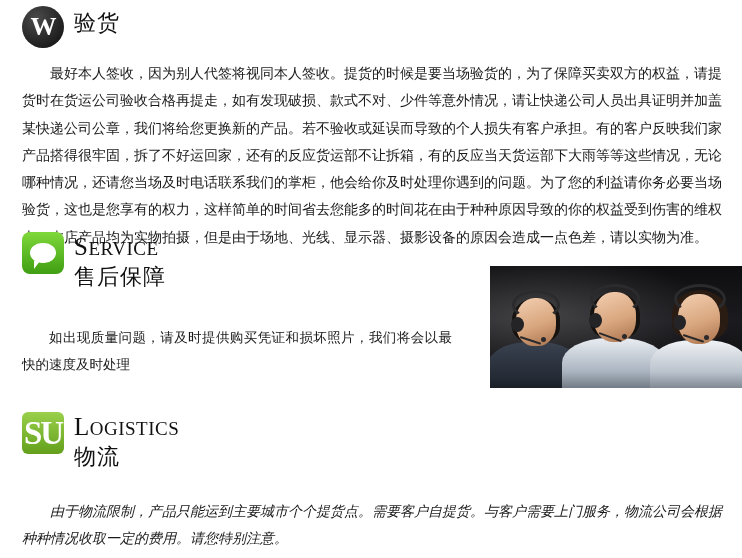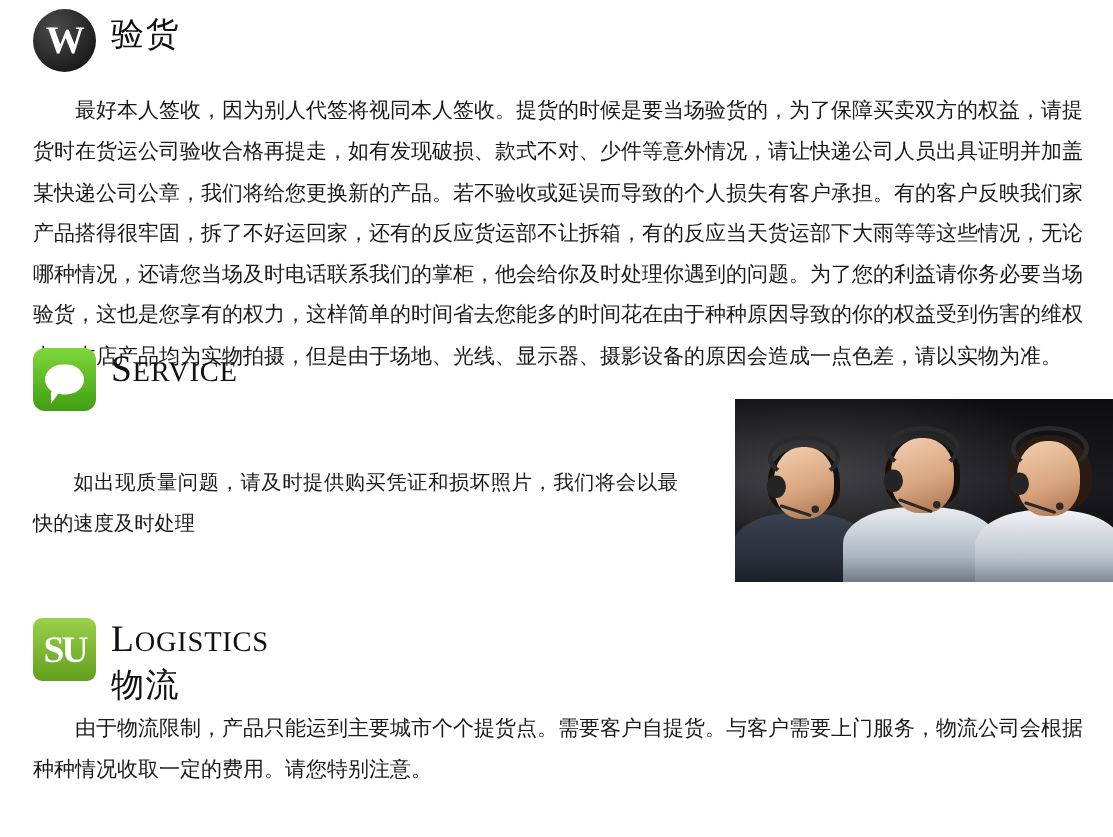--- a/index.html
+++ b/index.html
@@ -75,21 +75,21 @@
     border-style: solid;
     border-color: #ffffff transparent transparent transparent;
   }
   .badge.su {
     background: linear-gradient(#9ad04b, #63a01c);
     border-radius: 6px;
     color: #fff;
   }
   .badge.su .glyph {
     font-family: "Liberation Serif", serif;
-    font-size: 25px;
+    font-size: 33px;
     font-weight: bold;
     letter-spacing: -2px;
   }
 
   .titles { padding-top: 1px; }
   .title-en {
     font-family: "Liberation Serif", serif;
     font-size: 19px;
     letter-spacing: 0.5px;
     color: #111;
@@ -205,22 +205,23 @@
     background: #2a2a2c;
   }
 
   #sec-logistics {
     position: absolute;
     left: 22px;
     top: 412px;
     width: 700px;
   }
   #sec-logistics .para {
-    margin-top: 2px;
-    width: 700px;
+    margin-top: 28px;
+    width: 700px;
+    font-style: italic;
   }
 </style>
 </head>
 <body>
 
 <div class="page">
 
   <div id="sec-inspection">
     <div class="sec-head">
       <div class="badge wp">
@@ -233,20 +234,21 @@
     <div class="para">最好本人签收，因为别人代签将视同本人签收。提货的时候是要当场验货的，为了保障买卖双方的权益，请提货时在货运公司验收合格再提走，如有发现破损、款式不对、少件等意外情况，请让快递公司人员出具证明并加盖某快递公司公章，我们将给您更换新的产品。若不验收或延误而导致的个人损失有客户承担。有的客户反映我们家产品搭得很牢固，拆了不好运回家，还有的反应货运部不让拆箱，有的反应当天货运部下大雨等等这些情况，无论哪种情况，还请您当场及时电话联系我们的掌柜，他会给你及时处理你遇到的问题。为了您的利益请你务必要当场验货，这也是您享有的权力，这样简单的时间省去您能多的时间花在由于种种原因导致的你的权益受到伤害的维权上。本店产品均为实物拍摄，但是由于场地、光线、显示器、摄影设备的原因会造成一点色差，请以实物为准。</div>
   </div>
 
   <div id="sec-service">
     <div class="sec-head">
       <div class="badge msg">
         <div class="bubble"></div>
       </div>
       <div class="titles">
         <div class="title-en"><span class="cap">S</span><span>ERVICE</span></div>
+        <div class="title-cn">售后保障</div>
       </div>
     </div>
     <div id="service-text">如出现质量问题，请及时提供购买凭证和损坏照片，我们将会以最快的速度及时处理</div>
   </div>
 
   <div id="headset-photo">
     <div class="photo-bg"></div>
 
     <div class="person" style="left:2px; width:86px; height:120px;">
       <div class="body-sh" style="left:-4px; bottom:0; width:92px; height:52px; background:linear-gradient(180deg,#3a4250 0%,#232a34 70%,#14181f 100%);"></div>

